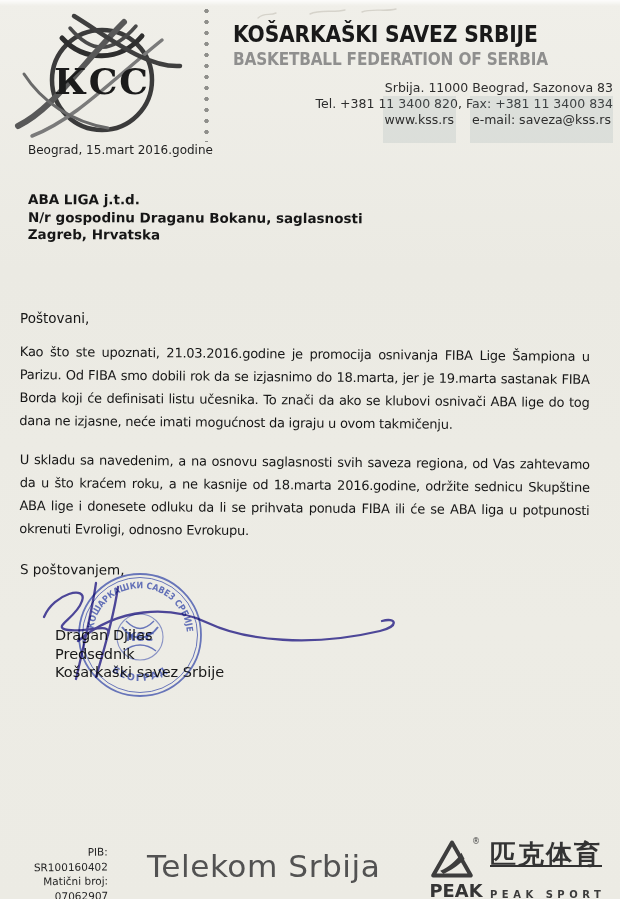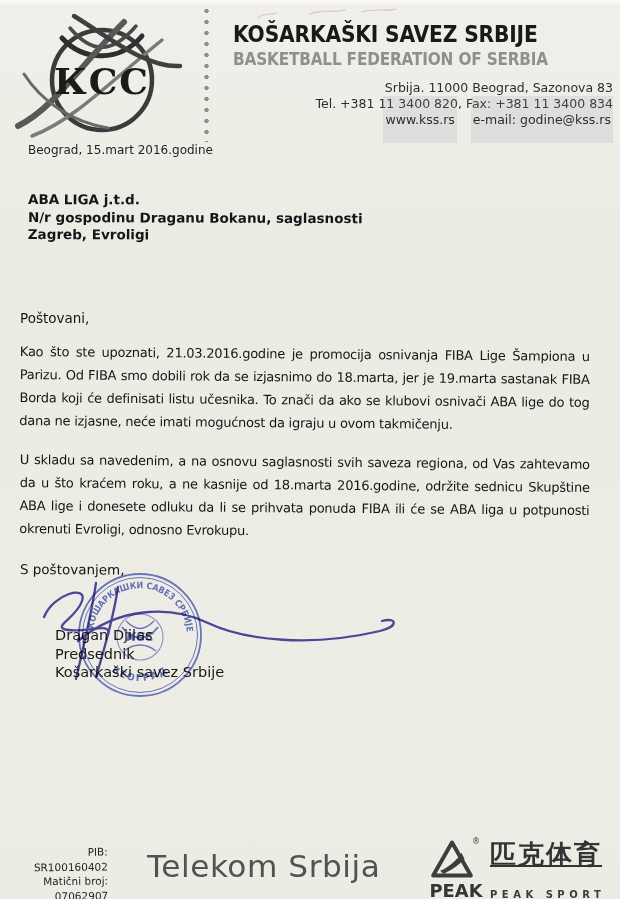--- a/index.html
+++ b/index.html
@@ -93,30 +93,30 @@
   <svg class="pencil-mark" width="150" height="20" viewBox="0 0 150 20">
     <path d="M 8,14 C 14,8 20,12 26,9 M 60,10 C 70,5 84,9 95,6 M 112,8 C 122,4 136,8 146,5" fill="none" stroke="#c1bdb3" stroke-width="1.4" stroke-linecap="round"></path>
   </svg>
 
   <div class="header-text">
     <div class="org-title">KOŠARKAŠKI SAVEZ SRBIJE</div>
     <div class="org-subtitle">BASKETBALL FEDERATION OF SERBIA</div>
     <div class="org-contact">
       <div class="row">Srbija. 11000 Beograd, Sazonova 83</div>
       <div class="row">Tel. +381 11 3400 820, Fax: +381 11 3400 834</div>
-      <div class="row web-row"><span class="hl">www.kss.rs</span><span class="gap"></span><span class="hl">e-mail: godine@kss.rs</span></div>
+      <div class="row web-row"><span class="hl">www.kss.rs</span><span class="gap"></span><span class="hl">e-mail: saveza@kss.rs</span></div>
     </div>
   </div>
 
   <div class="date-line">Beograd, 15.mart 2016.godine</div>
 
   <div class="recipient">
     <div>ABA LIGA j.t.d.</div>
     <div>N/r gospodinu Draganu Bokanu, saglasnosti</div>
-    <div>Zagreb, Evroligi</div>
+    <div>Zagreb, Hrvatska</div>
   </div>
 
   <div class="body-flow">
     <div class="salutation">Poštovani,</div>
     <div class="para p1">Kao što ste upoznati, 21.03.2016.godine je promocija osnivanja FIBA Lige Šampiona u Parizu. Od FIBA smo dobili rok da se izjasnimo do 18.marta, jer je 19.marta sastanak FIBA Borda koji će definisati listu učesnika. To znači da ako se klubovi osnivači ABA lige do tog dana ne izjasne, neće imati mogućnost da igraju u ovom takmičenju.</div>
     <div class="para p2">U skladu sa navedenim, a na osnovu saglasnosti svih saveza regiona, od Vas zahtevamo da u što kraćem roku, a ne kasnije od 18.marta 2016.godine, održite sednicu Skupštine ABA lige i donesete odluku da li se prihvata ponuda FIBA ili će se ABA liga u potpunosti okrenuti Evroligi, odnosno Evrokupu.</div>
     <div class="closing">S poštovanjem,</div>
   </div>
 
   <div class="name-block">

